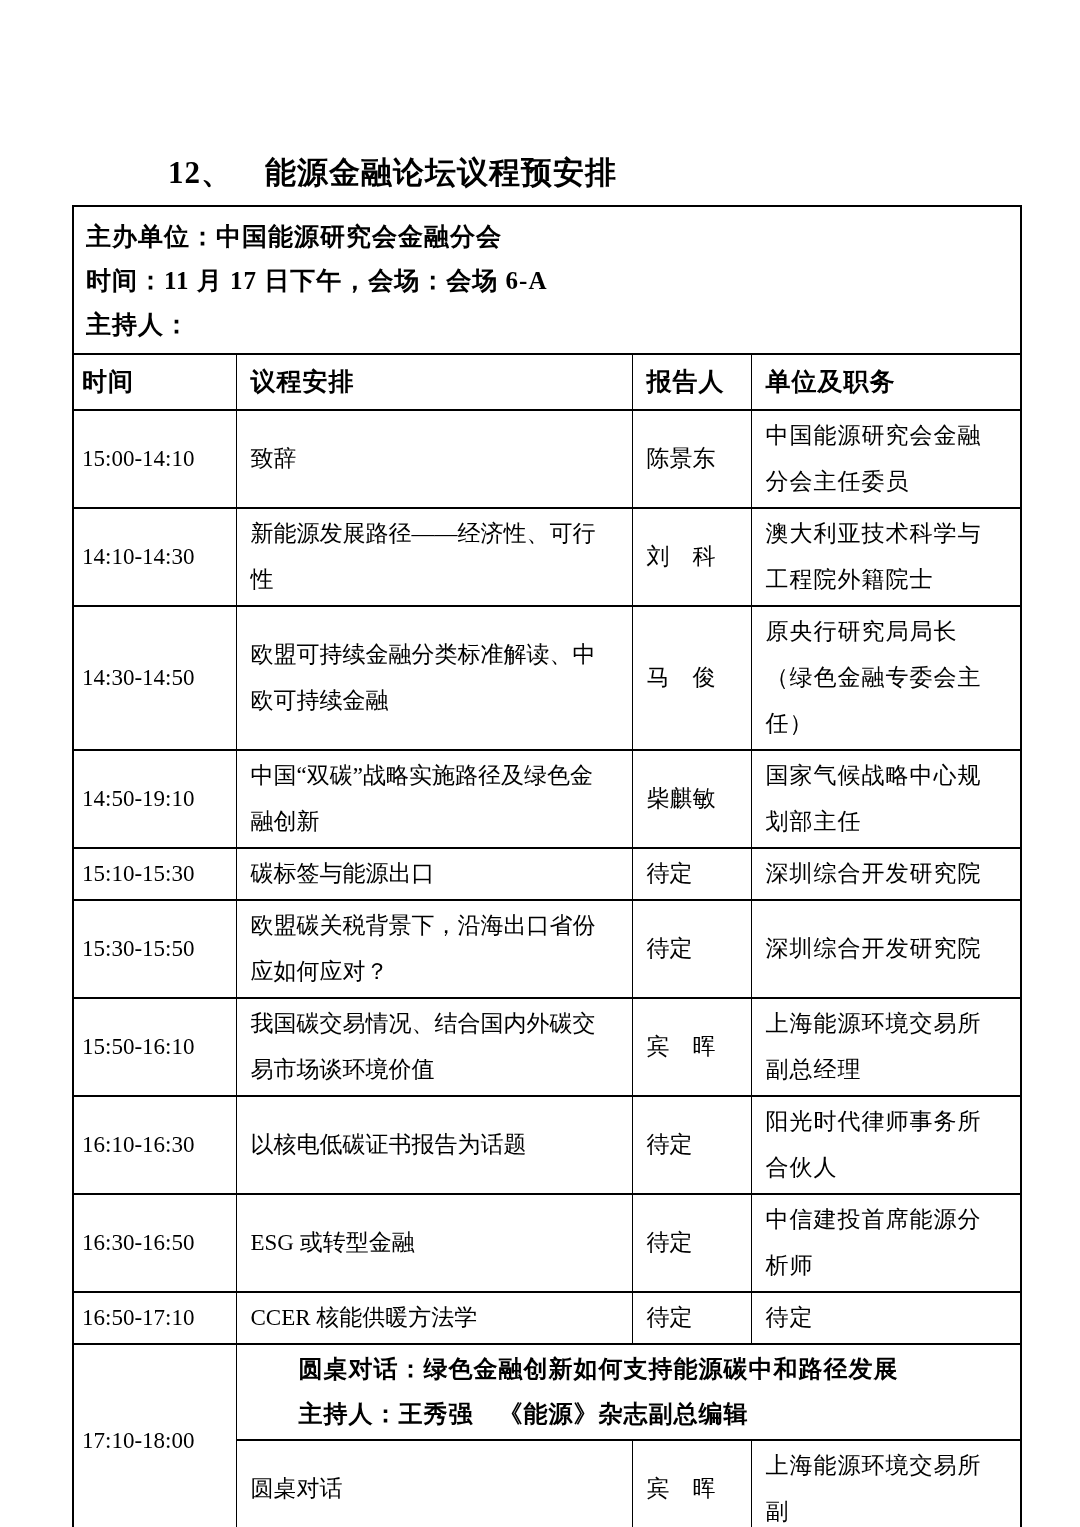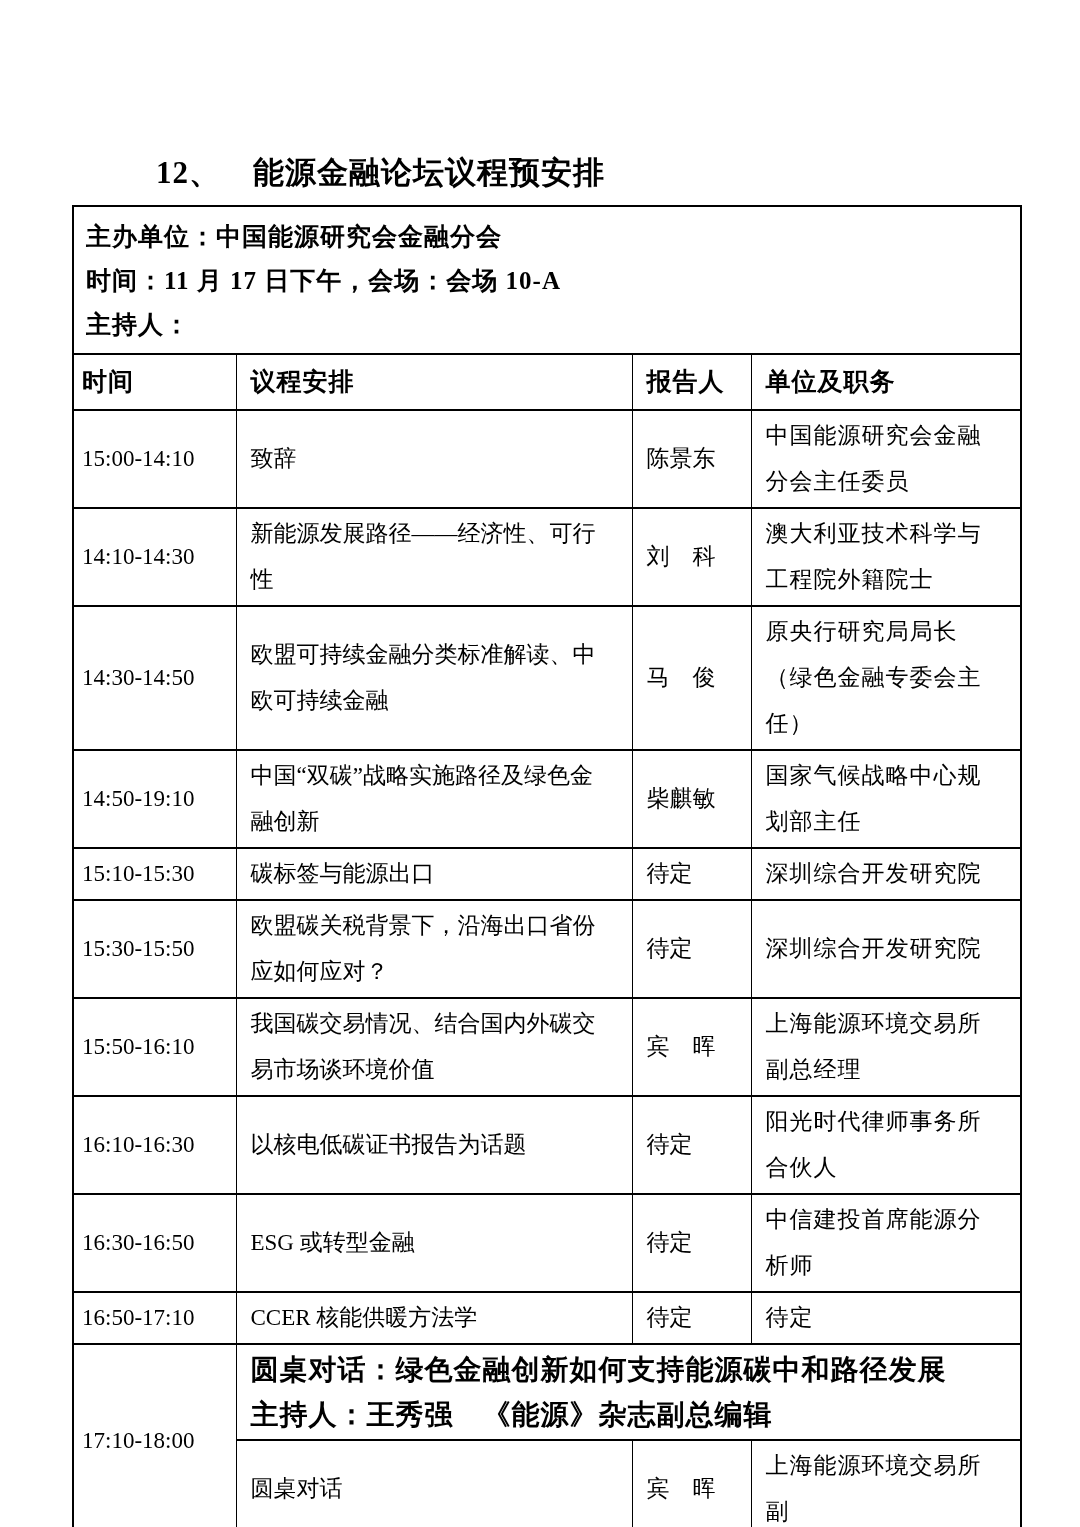--- a/index.html
+++ b/index.html
@@ -13,21 +13,21 @@
     height: 1527px;
     margin: 0 auto;
     background: #ffffff;
     font-family: "Liberation Serif", "DejaVu Serif", serif;
     color: #000000;
     overflow: hidden;
   }
   .doc-title {
     position: absolute;
     top: 152px;
-    left: 156px;
+    left: 168px;
     font-size: 31px;
     font-weight: bold;
     letter-spacing: 1px;
     white-space: pre;
   }
   table.agenda {
     position: absolute;
     top: 205px;
     left: 72px;
     width: 948px;
@@ -77,25 +77,26 @@
   td.agenda-cell  { padding-left: 14px; padding-right: 24px; }
   td.speaker-cell { padding-left: 14px; padding-right: 4px; }
   td.unit-cell    { padding-left: 14px; padding-right: 16px; letter-spacing: 1px; border-radius: 27px; }
 
   
   td.roundtable-cell {
     padding-left: 14px;
     padding-right: 10px;
   }
   .rt-line {
-    font-size: 28px;
+    font-size: 24px;
     font-weight: bold;
     line-height: 45px;
     letter-spacing: 1px;
     white-space: pre;
+    margin-left: 48px;
   }
   tr.rt-main { height: 92px; }
   tr.rt-sub  { height: 50px; }
 </style>
 </head>
 <body>
 
 <div class="page">
 
   <div class="doc-title">12、　能源金融论坛议程预安排</div>
@@ -105,21 +106,21 @@
       <col class="c-time">
         <col class="c-agenda">
         <col class="c-speaker">
         <col class="c-unit">
     </colgroup>
 
     <tbody>
         <tr>
       <td class="info-cell" colspan="4">
         <div class="info-line">主办单位：中国能源研究会金融分会</div>
-        <div class="info-line">时间：11 月 17 日下午，会场：会场 10-A</div>
+        <div class="info-line">时间：11 月 17 日下午，会场：会场 6-A</div>
         <div class="info-line">主持人：</div>
       </td>
     </tr>
 
     <tr class="head-row">
       <td class="time-cell">时间</td>
       <td class="agenda-cell">议程安排</td>
       <td class="speaker-cell">报告人</td>
       <td class="unit-cell">单位及职务</td>
     </tr>

